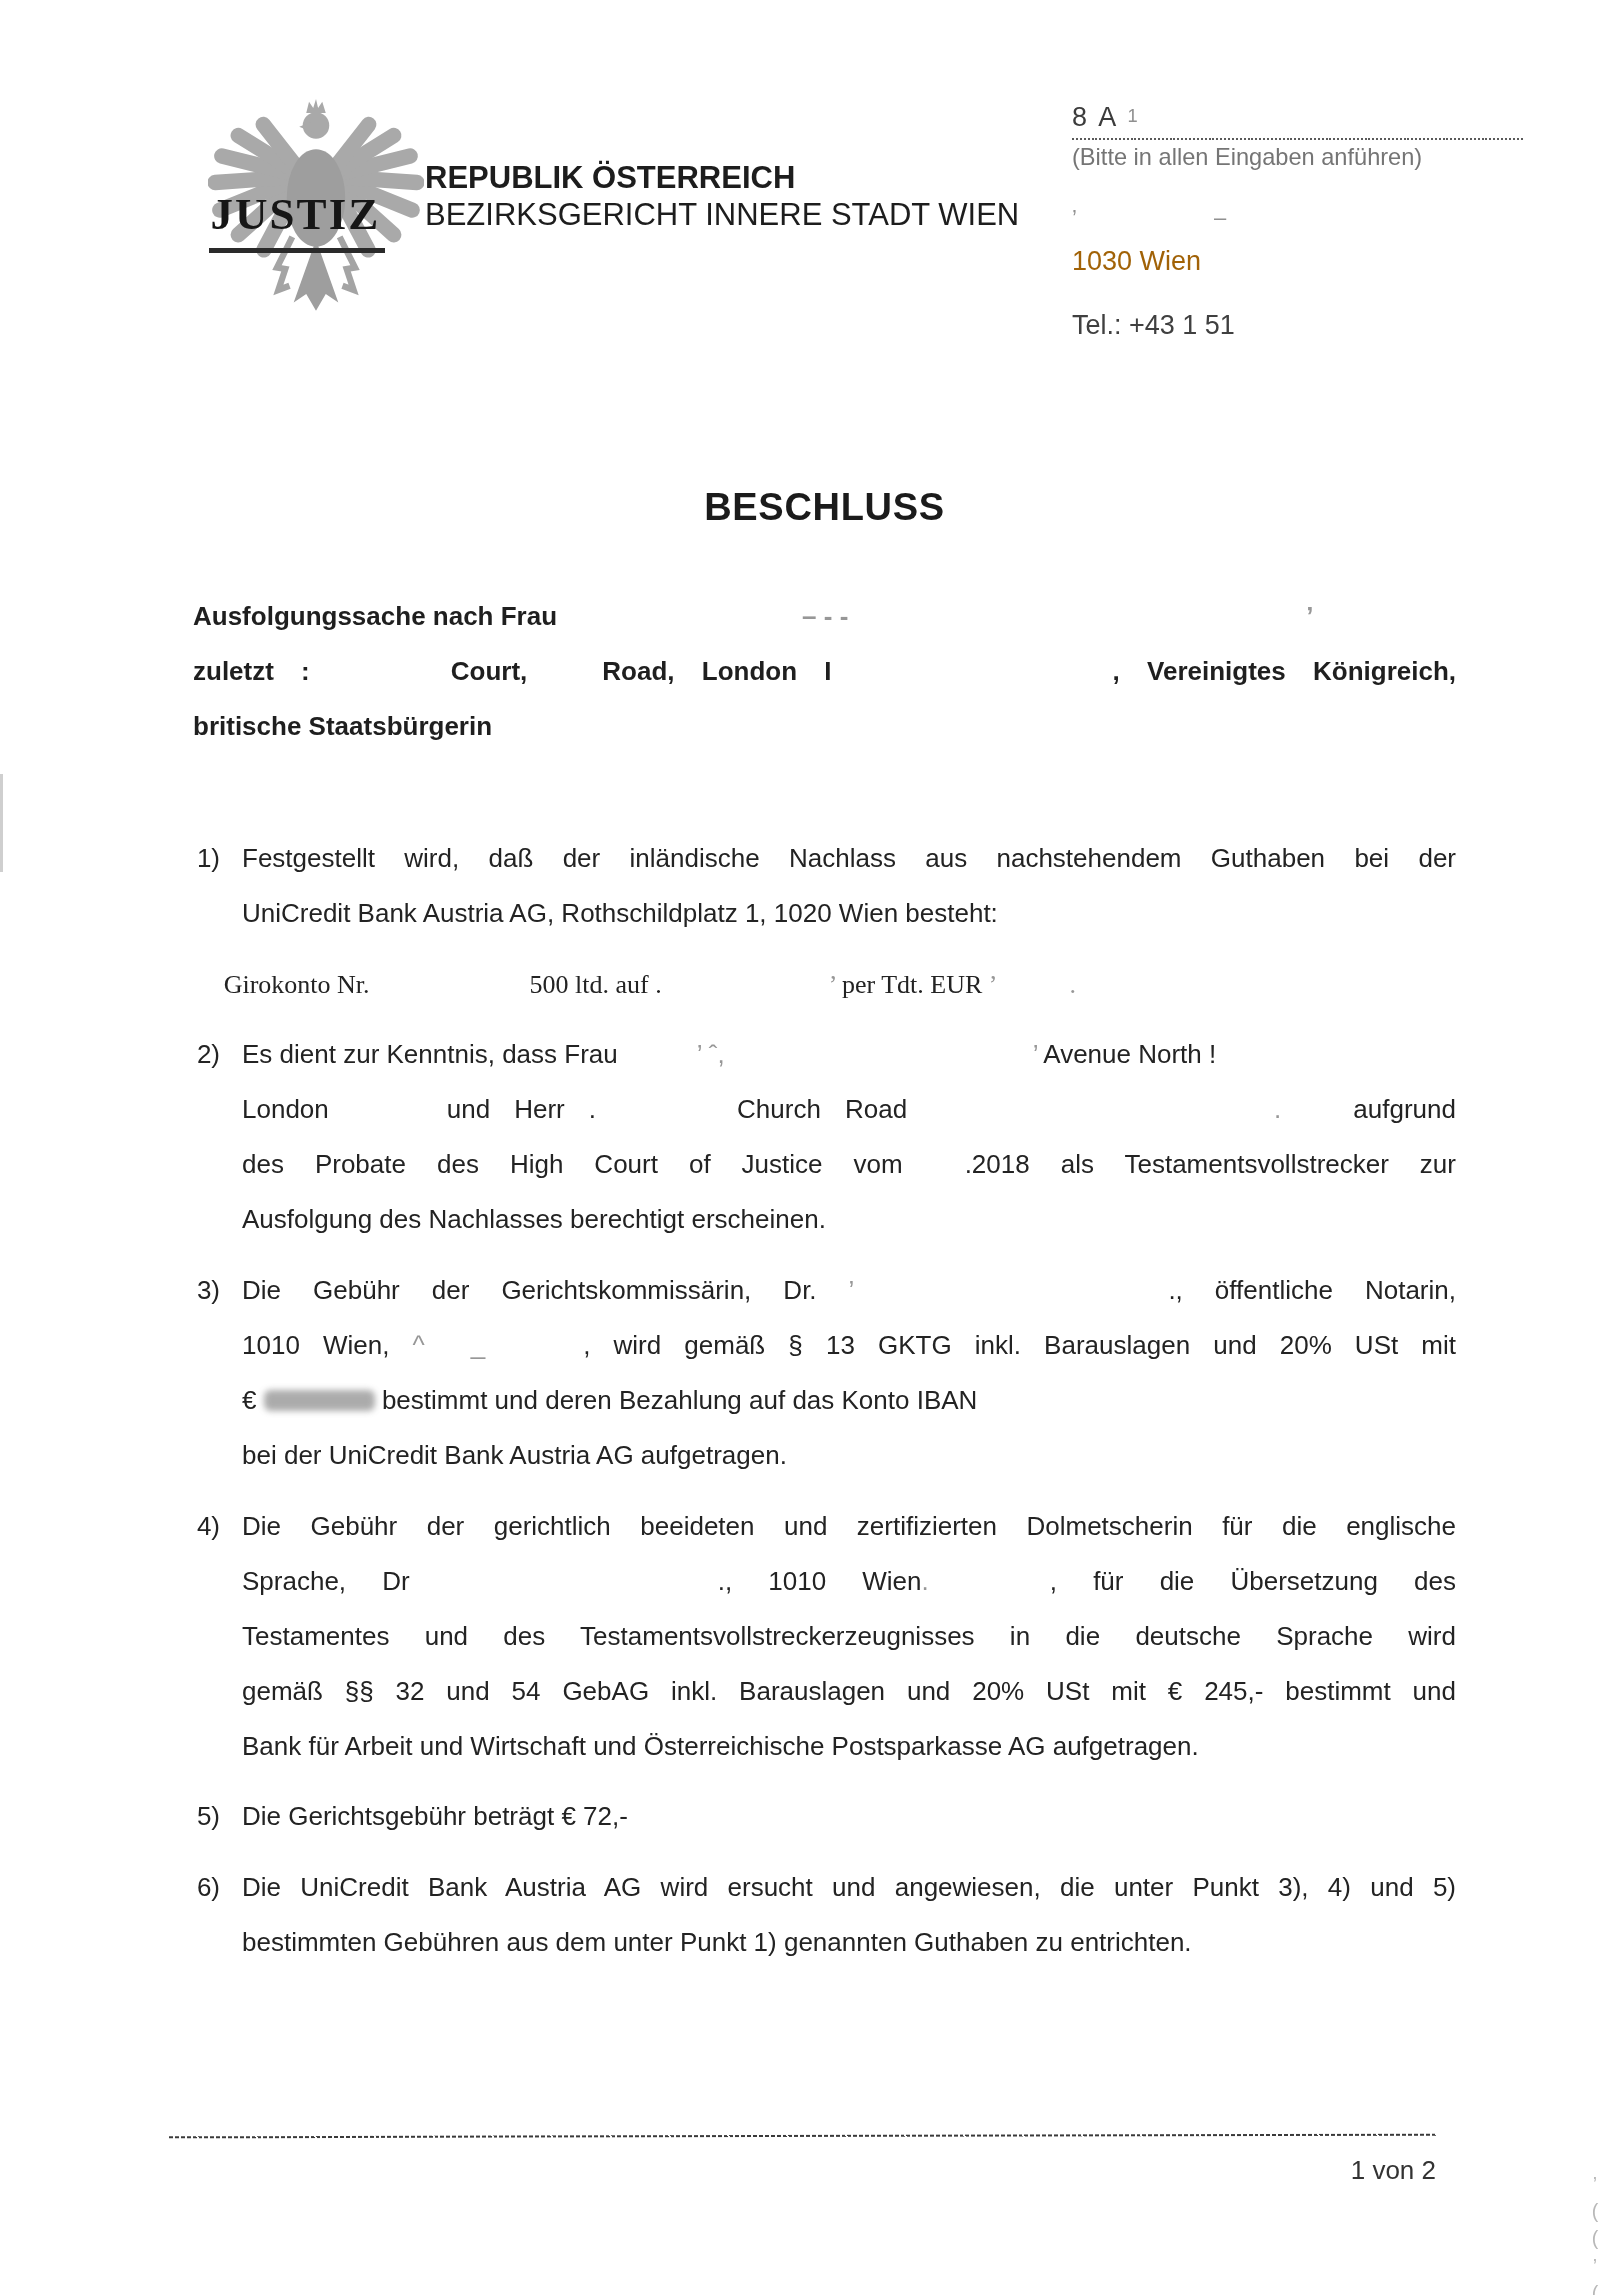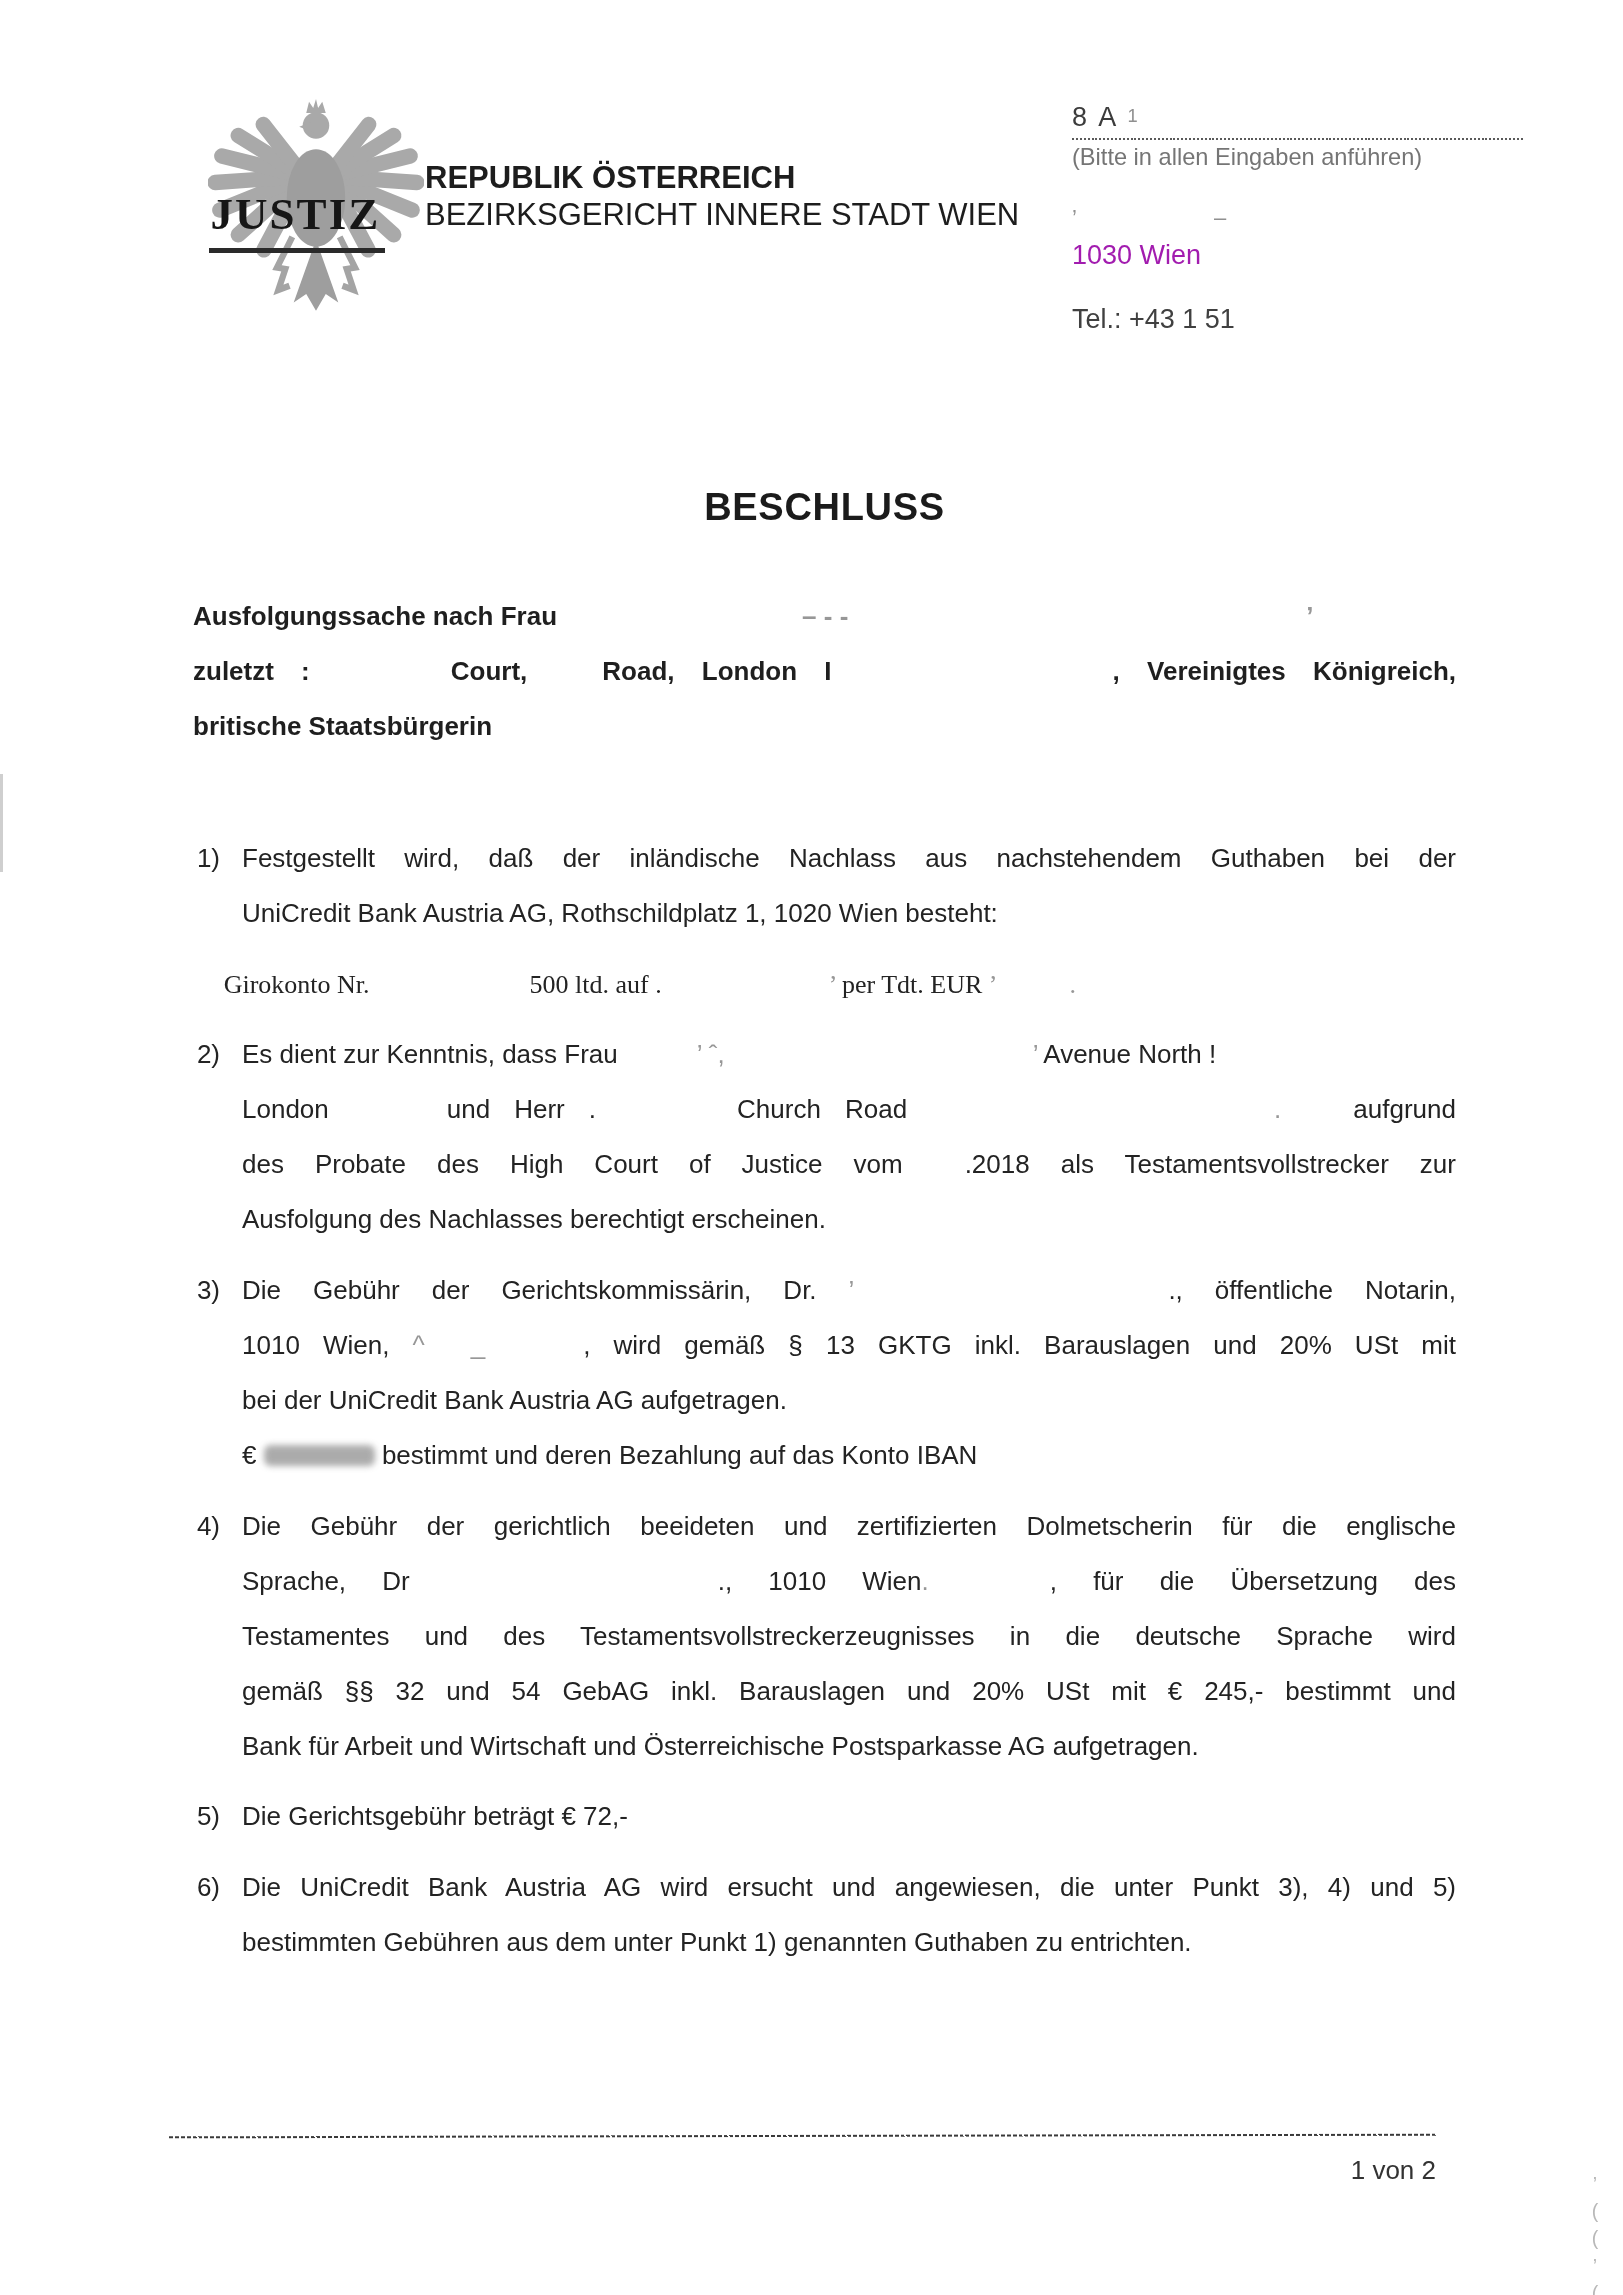--- a/index.html
+++ b/index.html
@@ -15,21 +15,21 @@
   #org .l1{font-weight:bold;}
   
   #rightcol{position:absolute;left:1072px;top:102px;width:458px;font-size:27px;color:#3c3c3c;}
   #case-ref{letter-spacing:2.6px;}
   #case-ref .sup{color:#8f8f8f;font-size:18.3px;vertical-align:3.9px;}
   #case-rule{height:2px;width:452px;margin-top:5.2px;
              background:repeating-linear-gradient(90deg,#5a5a5a 0 2px,transparent 2px 3.9px);}
   #case-note{font-size:23.6px;color:#757575;margin-top:3.9px;}
   #redact-row{margin-top:34px;color:#909090;font-size:22px;}
   #redact-row .sp{display:inline-block;width:137px;}
-  #office-city{margin-top:9px;color:#a21caf;}
+  #office-city{margin-top:15px;color:#a16207;}
   #office-phone{margin-top:33px;color:#404040;}
   
   #title{position:absolute;left:193px;top:486px;width:1263px;text-align:center;
          font-size:38px;font-weight:bold;letter-spacing:0.7px;color:#1b1b1b;}
   
   #doc{position:absolute;left:193px;top:589px;width:1263px;font-size:26px;color:#232323;}
   .line{line-height:55px;min-height:55px;}
   .j{text-align:justify;text-align-last:justify;}
   .intro{font-weight:bold;color:#1f1f1f;}
   #items{margin-top:77px;}
@@ -149,22 +149,22 @@
           <span class="num">2)</span>
           <div class="line"><span>Es dient zur Kenntnis, dass Frau</span><span class="gap" style="width: 79px;"></span><span class="faint">’ ˆ,</span><span class="gap" style="width: 308px;"></span><span class="faint">’ </span><span>Avenue North !</span></div>
           <div class="line j"><span>London</span><span class="gap" style="width: 118px;"></span><span>und Herr .</span><span class="gap" style="width: 141px;"></span><span>Church Road</span><span class="gap" style="width: 367px;"></span><span class="faint">.</span><span class="gap" style="width: 72px;"></span><span>aufgrund</span></div>
           <div class="line j"><span>des Probate des High Court of Justice vom</span><span class="gap" style="width: 62px;"></span><span>.2018 als Testamentsvollstrecker zur</span></div>
           <div class="line"><span>Ausfolgung des Nachlasses berechtigt erscheinen.</span></div>
         </div>
         <div class="item">
           <span class="num">3)</span>
           <div class="line j"><span>Die Gebühr der Gerichtskommissärin, Dr. </span><span class="faint">’</span><span class="gap" style="width: 314px;"></span><span>., öffentliche Notarin,</span></div>
           <div class="line j"><span>1010 Wien, </span><span class="faint">^</span><span class="gap" style="width: 46px;"></span><span class="faint">_</span><span class="gap" style="width: 98px;"></span><span>, wird gemäß § 13 GKTG inkl. Barauslagen und 20% USt mit</span></div>
+          <div class="line"><span>€ </span><span class="smudge" style="width: 111px;"></span><span> bestimmt und deren Bezahlung auf das Konto IBAN</span></div>
           <div class="line"><span>bei der UniCredit Bank Austria AG aufgetragen.</span></div>
-          <div class="line"><span>€ </span><span class="smudge" style="width: 111px;"></span><span> bestimmt und deren Bezahlung auf das Konto IBAN</span></div>
         </div>
         <div class="item">
           <span class="num">4)</span>
           <div class="line j"><span>Die Gebühr der gerichtlich beeideten und zertifizierten Dolmetscherin für die englische</span></div>
           <div class="line j"><span>Sprache, Dr</span><span class="gap" style="width: 308px;"></span><span>., 1010 Wien</span><span class="faint">.</span><span class="gap" style="width: 121px;"></span><span>, für die Übersetzung des</span></div>
           <div class="line j"><span>Testamentes und des Testamentsvollstreckerzeugnisses in die deutsche Sprache wird</span></div>
           <div class="line j"><span>gemäß §§ 32 und 54 GebAG inkl. Barauslagen und 20% USt mit € 245,- bestimmt und</span></div>
           <div class="line"><span>Bank für Arbeit und Wirtschaft und Österreichische Postsparkasse AG aufgetragen.</span></div>
         </div>
         <div class="item">

